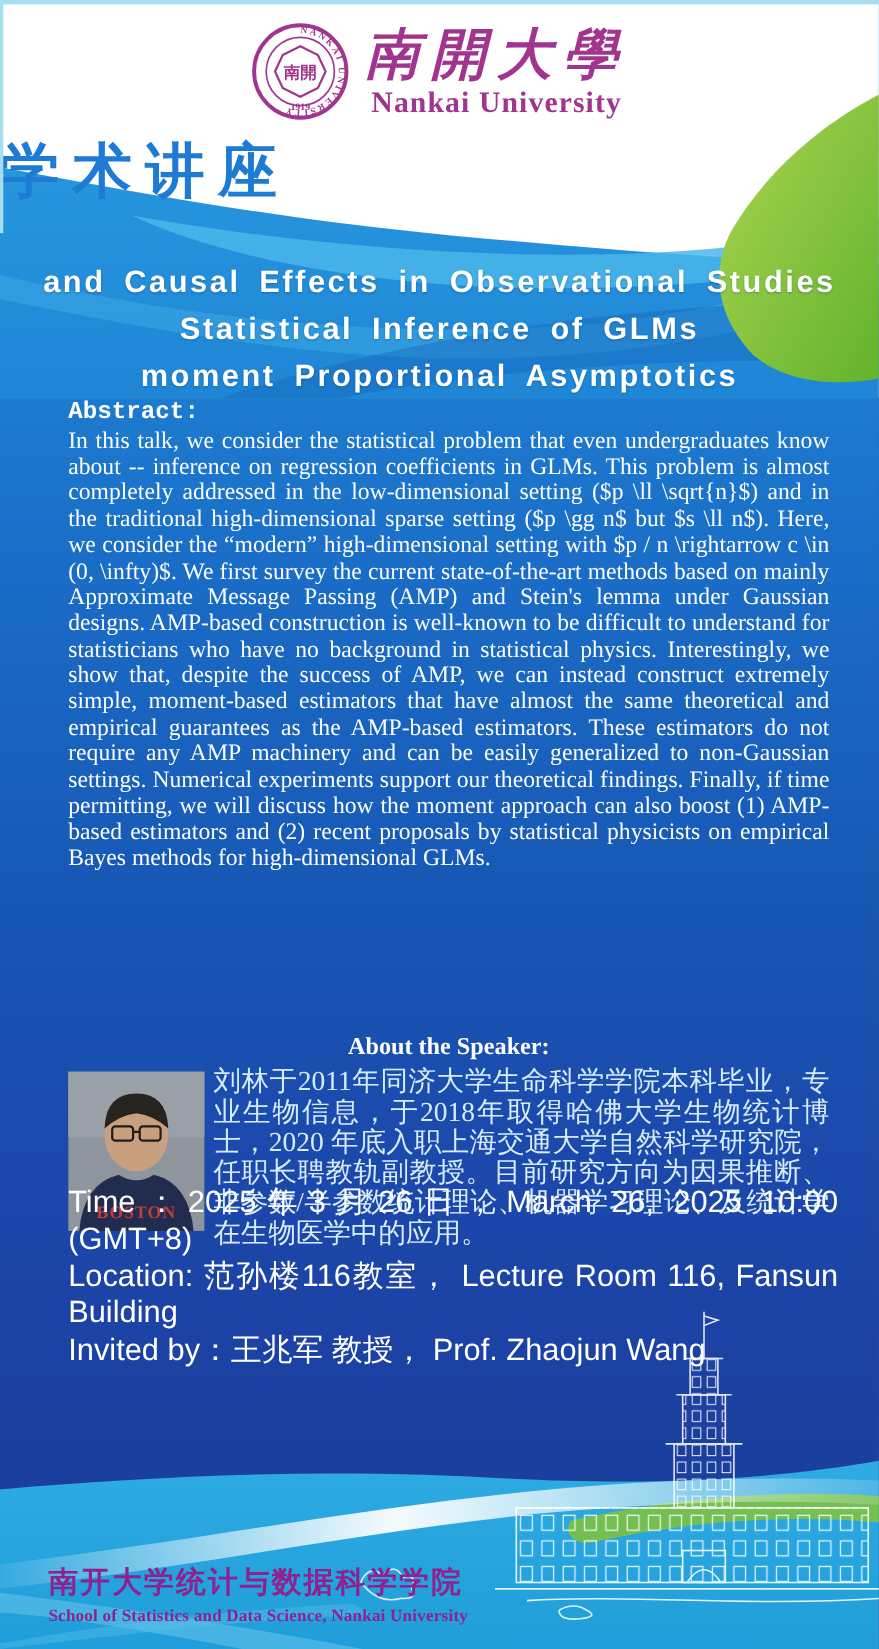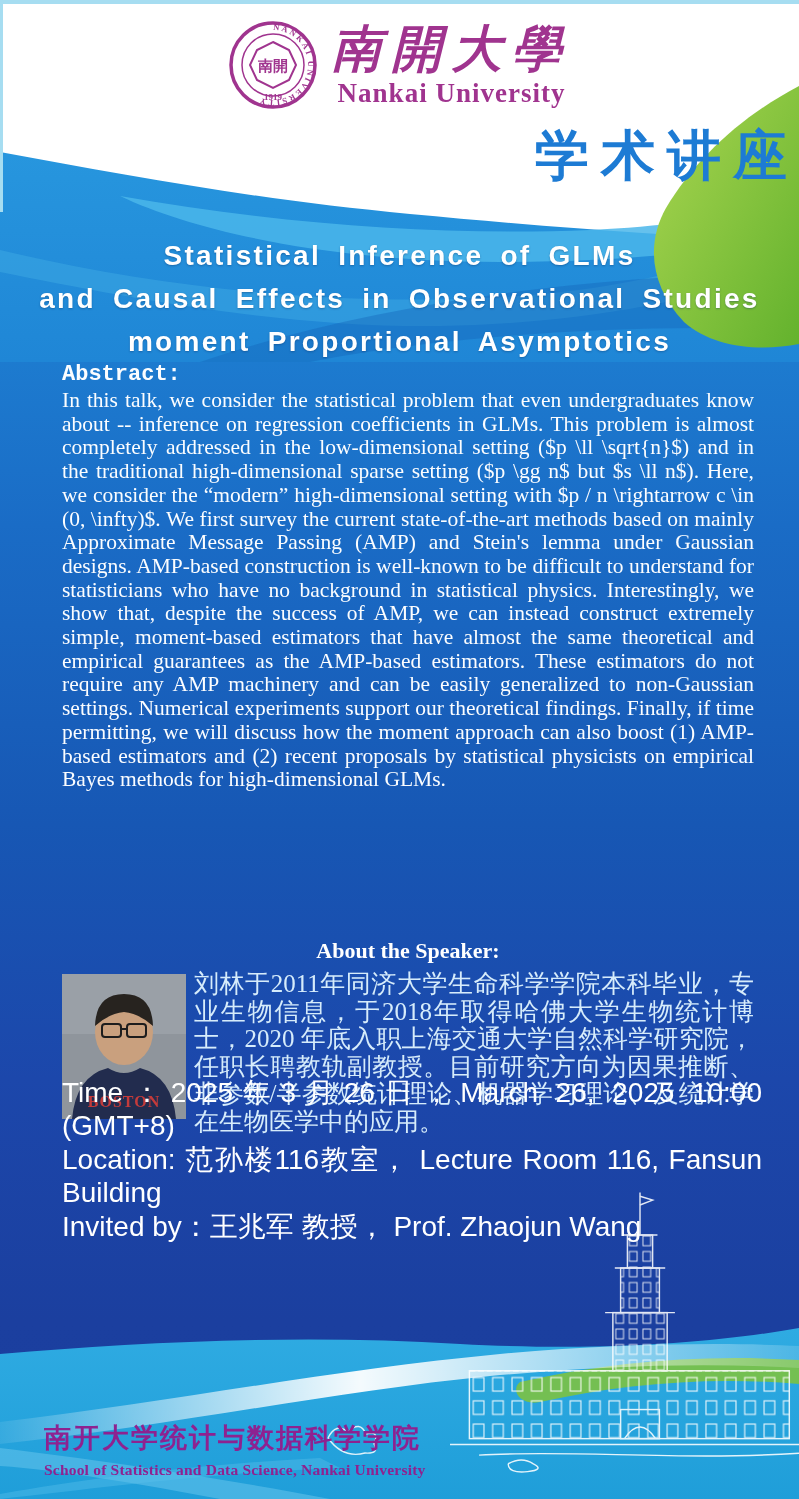--- a/index.html
+++ b/index.html
@@ -8,21 +8,21 @@
     font-family:"Liberation Sans",sans-serif;}
   .edge-top{position:absolute;top:0;left:0;right:0;height:4px;background:#a6ddf1;z-index:9;}
   .edge-left{position:absolute;top:0;left:0;width:3px;height:212px;background:#a6ddf1;z-index:9;}
   .top-art{position:absolute;top:0;left:0;width:799px;height:362px;z-index:1;}
   .bottom-art{position:absolute;top:1318px;left:0;width:799px;height:181px;z-index:2;}
   .building{position:absolute;left:450px;top:1186px;width:349px;height:292px;z-index:3;opacity:.95;}
   .header-row{position:absolute;top:20px;left:0;right:0;display:flex;justify-content:center;align-items:center;gap:14px;z-index:5;}
   .logo-txt{display:flex;flex-direction:column;align-items:center;}
   .calligraphy{font-family:"DejaVu Serif",serif;font-weight:bold;font-style:italic;font-size:50px;line-height:54px;color:#a0348f;letter-spacing:10px;}
   .univ-en{font-family:"Liberation Serif",serif;font-weight:bold;font-size:27px;color:#a0348f;letter-spacing:1px;margin-top:2px;}
-  .banner-title{position:absolute;top:120px;left:0;right:0;text-align:right;
+  .banner-title{position:absolute;top:120px;left:0;right:0;text-align:left;
     font-family:"DejaVu Serif",serif;font-weight:bold;font-size:54px;color:#1d7bd4;letter-spacing:12px;z-index:5;}
   .lecture-title{position:absolute;top:234px;left:0;right:0;text-align:center;z-index:5;color:#ffffff;font-weight:bold;}
   .lecture-title .line{display:block;font-size:28px;line-height:43px;letter-spacing:2.3px;word-spacing:7px;white-space:nowrap;
     text-shadow:0 1px 2px rgba(10,40,90,.35);}
   .abstract{position:absolute;left:62px;top:362px;width:692px;z-index:5;color:#fbfdff;font-family:"Liberation Serif",serif;}
   .abstract .h{font-size:22px;font-weight:bold;margin:0 0 2px 0;font-family:Liberation Mono, monospace;}
   .abstract .body{font-size:21.5px;line-height:23.7px;text-align:justify;margin:0;}
   .speaker{position:absolute;left:62px;top:938px;width:692px;z-index:5;color:#ffffff;font-family:"Liberation Serif",serif;}
   .speaker .h{font-size:22px;font-weight:bold;margin:0 0 6px 0;text-align:center;}
   .photo{float:left;width:124px;height:145px;margin:4px 8px 0 0;display:block;}
@@ -121,22 +121,22 @@
     </svg>
     <div class="logo-txt">
       <div class="calligraphy">南開大學</div>
       <div class="univ-en">Nankai University</div>
     </div>
   </div>
 
   <div class="banner-title">学术讲座</div>
 
   <div class="lecture-title">
+    <span class="line">and Causal Effects in Observational Studies</span>
     <span class="line">Statistical Inference of GLMs</span>
-    <span class="line">and Causal Effects in Observational Studies</span>
     <span class="line">moment Proportional Asymptotics</span>
   </div>
 
   <div class="abstract">
     <div class="h">Abstract:</div>
     <p class="body">In this talk, we consider the statistical problem that even undergraduates know about -- inference on regression coefficients in GLMs. This problem is almost completely addressed in the low-dimensional setting ($p \ll \sqrt{n}$) and in the traditional high-dimensional sparse setting ($p \gg n$ but $s \ll n$). Here, we consider the “modern” high-dimensional setting with $p / n \rightarrow c \in (0, \infty)$. We first survey the current state-of-the-art methods based on mainly Approximate Message Passing (AMP) and Stein's lemma under Gaussian designs. AMP-based construction is well-known to be difficult to understand for statisticians who have no background in statistical physics. Interestingly, we show that, despite the success of AMP, we can instead construct extremely simple, moment-based estimators that have almost the same theoretical and empirical guarantees as the AMP-based estimators. These estimators do not require any AMP machinery and can be easily generalized to non-Gaussian settings. Numerical experiments support our theoretical findings. Finally, if time permitting, we will discuss how the moment approach can also boost (1) AMP-based estimators and (2) recent proposals by statistical physicists on empirical Bayes methods for high-dimensional GLMs.</p>
   </div>
 
   <div class="speaker">
     <div class="h">About the Speaker:</div>

